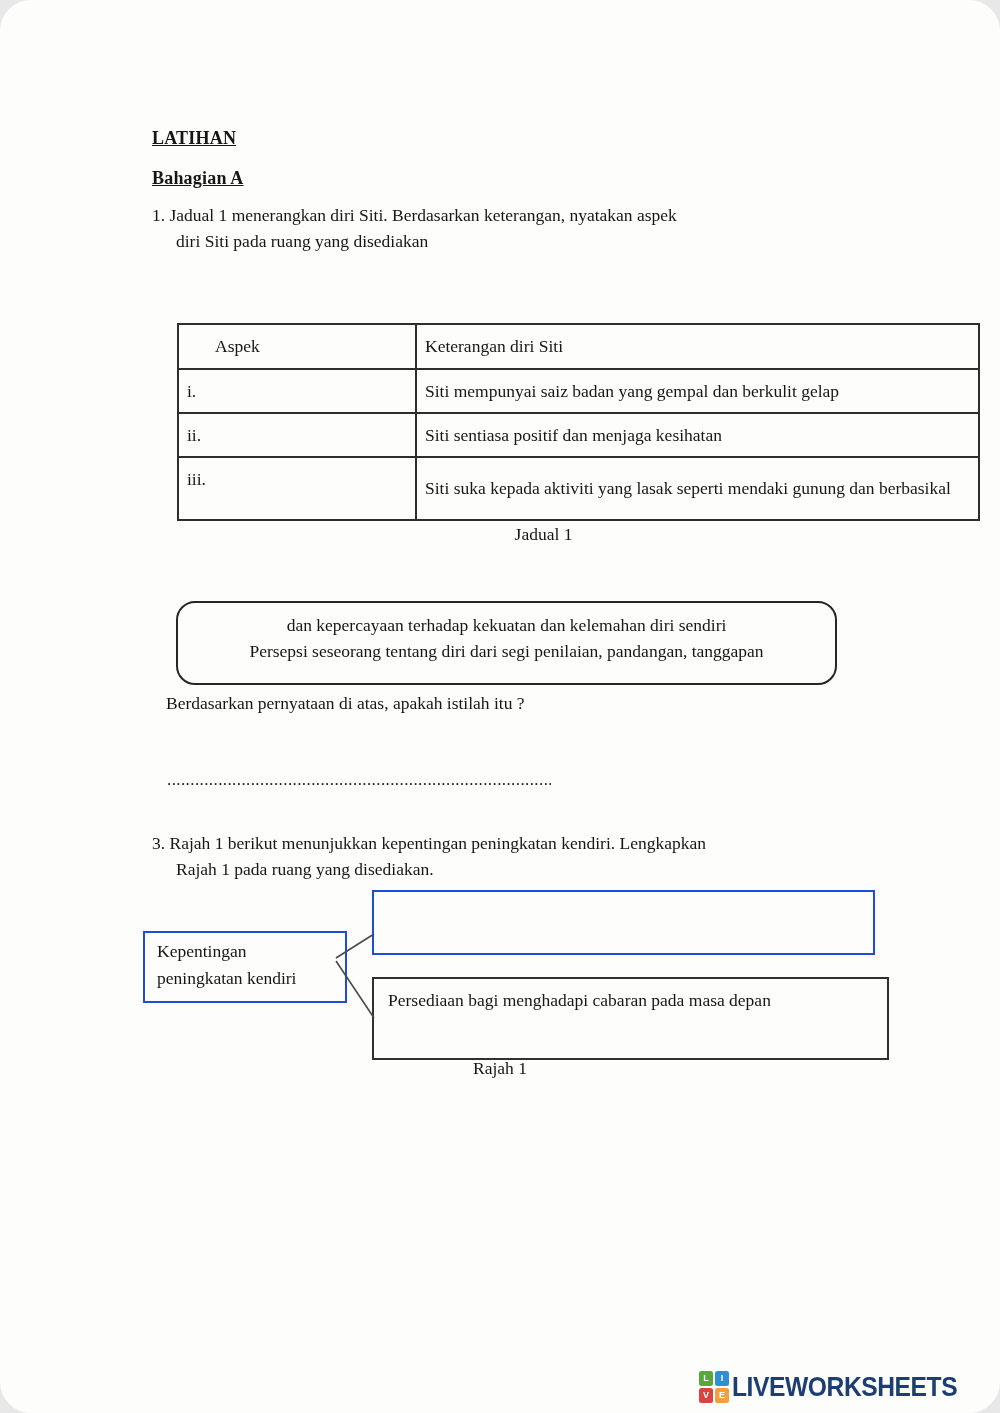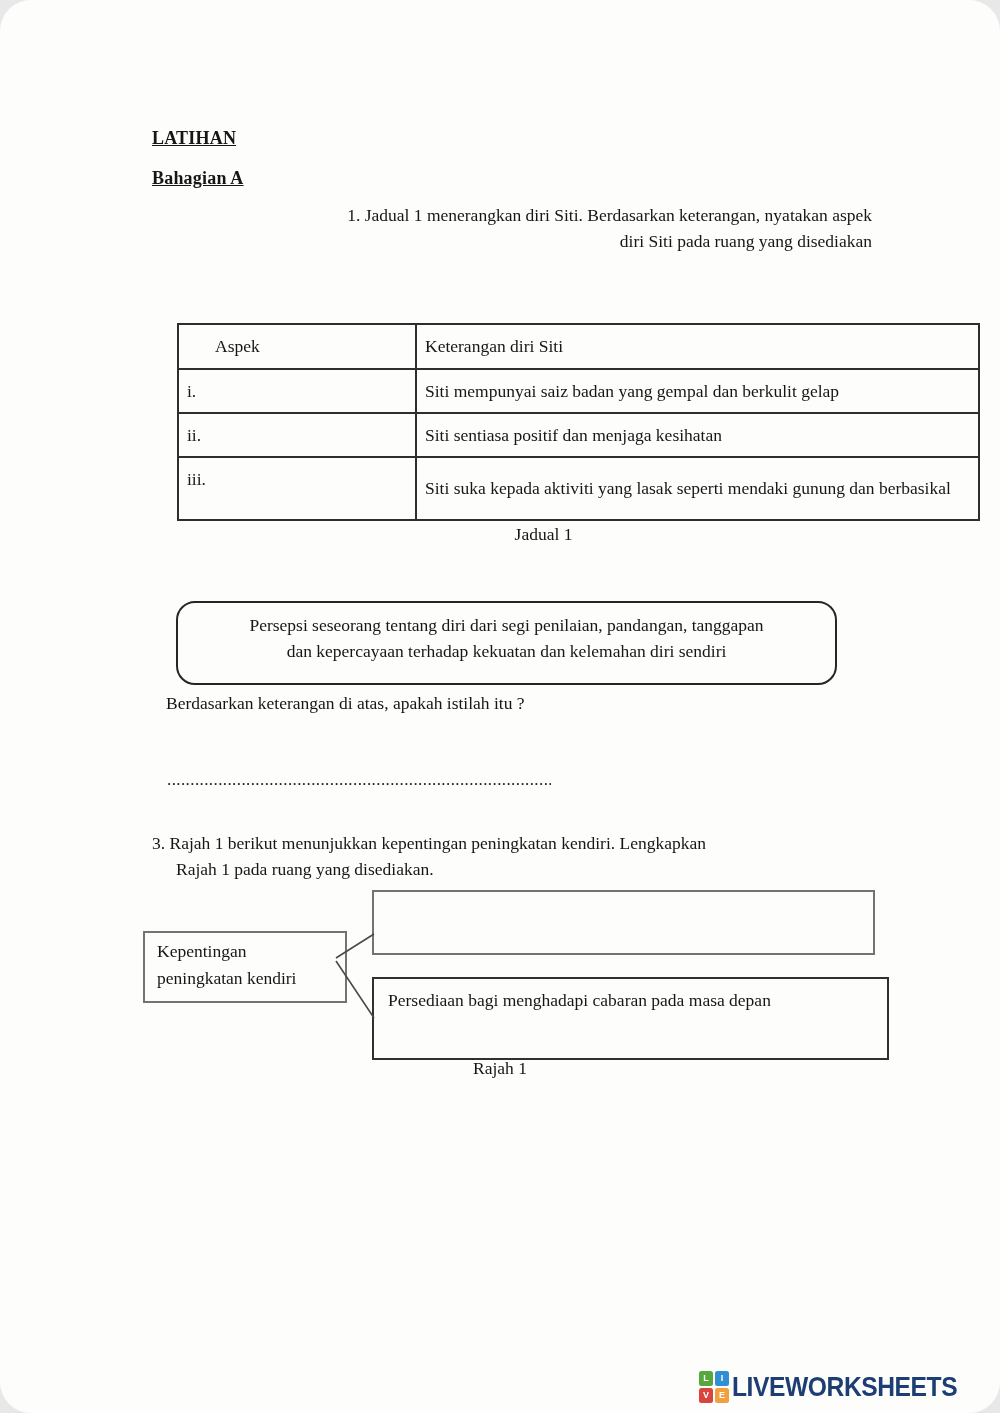--- a/index.html
+++ b/index.html
@@ -46,21 +46,21 @@
     text-align:center;
     font-size:17.5px;line-height:26px;
     padding-top:9px;
   }
   .dotted{
     font-size:17px;letter-spacing:.4px;color:#222;
     white-space:nowrap;overflow:hidden;width:384px;height:20px;
   }
 
   
-  .dbox{border:2px solid #737373;background:transparent;}
+  .dbox{border:2px solid #1d4ed8;background:transparent;}
   .dbox.dark{border-color:#303030;}
   .src-box{
     left:143px;top:931px;width:188px;height:63px;
     font-size:17.5px;line-height:27px;padding:5px 0 0 12px;
   }
   .branch-top{left:372px;top:890px;width:499px;height:61px;}
   .branch-bottom{
     left:372px;top:977px;width:499px;height:61px;
     font-size:17.5px;padding:11px 0 7px 14px;
   }
@@ -84,21 +84,21 @@
   }
 </style>
 </head>
 <body>
 
 <div class="page">
 
   <div class="abs heading" style="left:152px;top:128px;">LATIHAN</div>
   <div class="abs heading" style="left:152px;top:168px;">Bahagian A</div>
 
-  <div class="abs body-text" style="left:152px;top:202px;width:720px;text-align:right;">
+  <div class="abs body-text" style="left:152px;top:202px;width:720px;">
     <div>1. Jadual 1 menerangkan diri Siti. Berdasarkan keterangan, nyatakan aspek</div>
     <div class="indent">diri Siti pada ruang yang disediakan</div>
   </div>
 
   <table class="aspek abs" style="left:177px;top:323px;">
     <tbody>
         <tr style="height:45px;">
       <td class="c1 hdr">Aspek</td>
       <td class="c2">Keterangan diri Siti</td>
     </tr>
@@ -114,25 +114,25 @@
       <td class="c1" style="vertical-align:top;padding-top:9px;">iii.</td>
       <td class="c2">Siti suka kepada aktiviti yang lasak seperti mendaki gunung dan berbasikal</td>
     </tr>
   </tbody>
     </table>
 
   <div class="abs caption" style="left:177px;top:524px;width:733px;">Jadual 1</div>
 
 
   <div class="abs statement-box">
+    <div>dan kepercayaan terhadap kekuatan dan kelemahan diri sendiri</div>
     <div>Persepsi seseorang tentang diri dari segi penilaian, pandangan, tanggapan</div>
-    <div>dan kepercayaan terhadap kekuatan dan kelemahan diri sendiri</div>
   </div>
 
-  <div class="abs body-text" style="left:166px;top:690px;">Berdasarkan keterangan di atas, apakah istilah itu ?</div>
+  <div class="abs body-text" style="left:166px;top:690px;">Berdasarkan pernyataan di atas, apakah istilah itu ?</div>
 
   <div class="abs dotted" style="left:167px;top:770px;">..........................................................................................</div>
 
   <div class="abs body-text" style="left:152px;top:830px;width:740px;">
     <div>3. Rajah 1 berikut menunjukkan kepentingan peningkatan kendiri. Lengkapkan</div>
     <div class="indent">Rajah 1 pada ruang yang disediakan.</div>
   </div>
 
   <div class="abs dbox src-box">
     <div>Kepentingan</div>

